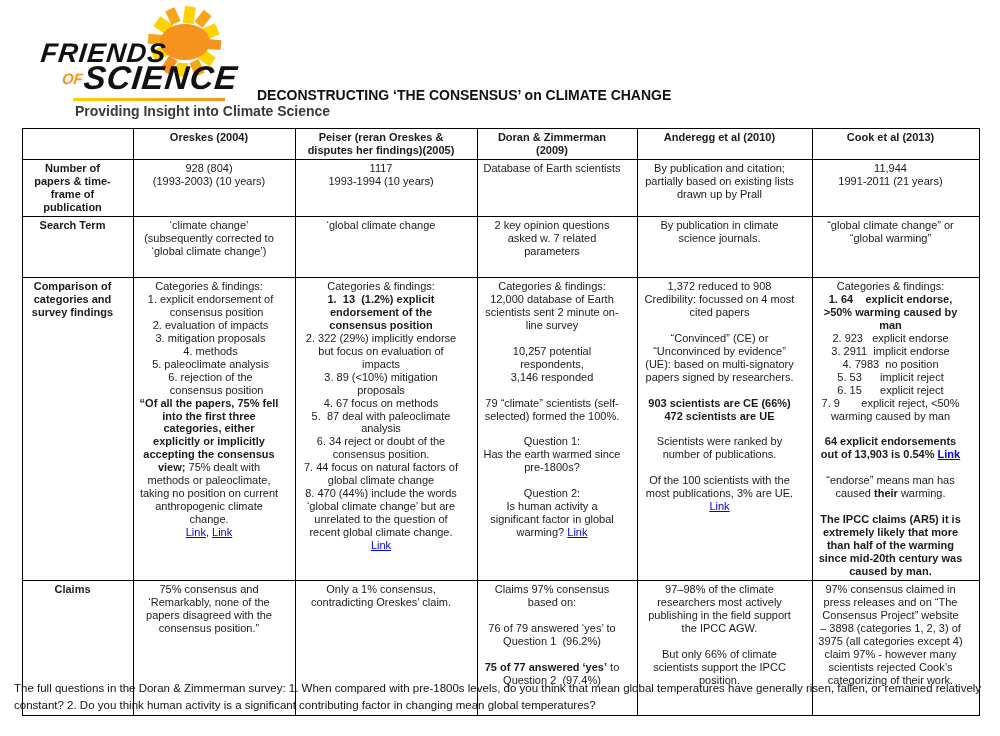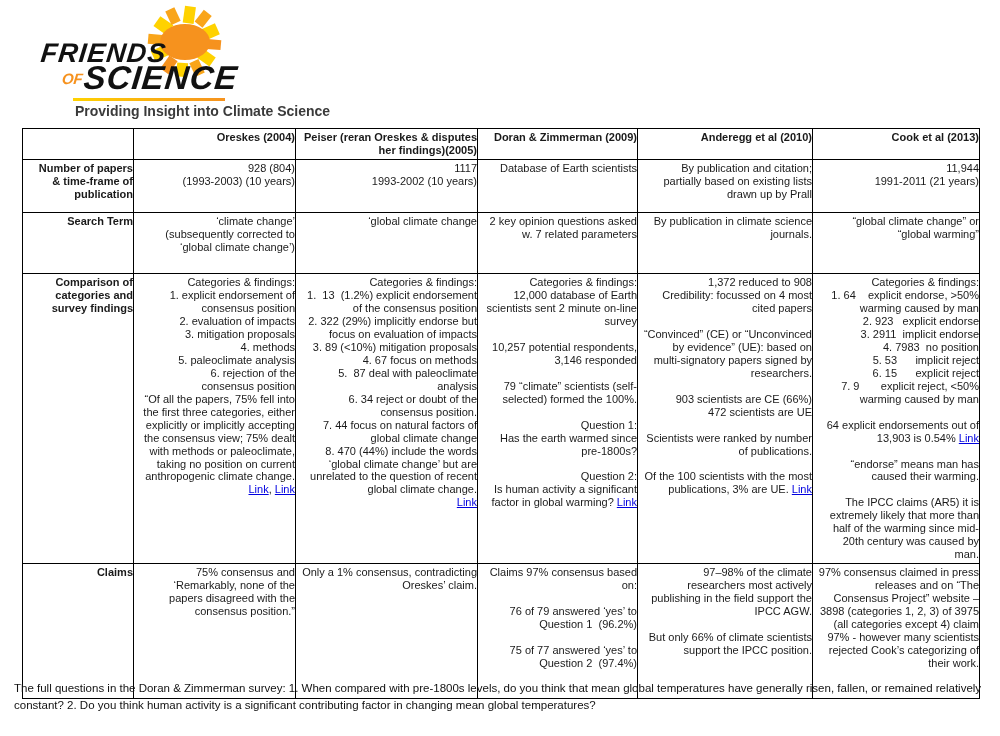--- a/index.html
+++ b/index.html
@@ -20,32 +20,32 @@
     background:linear-gradient(90deg,#ffd200,#f6921e); }
   .tagline { position:absolute; left:40px; top:95px; font-size:14px; font-weight:bold; color:#3a3a3a; white-space:nowrap; }
   
   .title { position:absolute; left:257px; top:87px; font-size:14px; font-weight:bold; color:#111; white-space:nowrap; }
   
   table.doc-table {
     position:absolute; left:22px; top:128px; width:957px;
     border-collapse:collapse; table-layout:fixed; background:#fff;
   }
   .doc-table th, .doc-table td {
-    border:1px solid #000; vertical-align:top; text-align:right;
-    padding:2px 0 2px 5px; font-size:11px; line-height:1.18;
+    border:1px solid #000; vertical-align:top; text-align:center;
+    padding:2px 16px 2px 5px; font-size:11px; line-height:1.18;
   }
   .doc-table th { font-weight:bold; }
   .doc-table td { white-space:pre-wrap; }
   .doc-table td.rowlabel { font-weight:bold; white-space:normal; }
   tr.hdr      { height:26px; }
   tr.r-papers { height:53px; }
   tr.r-search { height:61px; }
   tr.r-comp   { height:285px; }
   tr.r-claims { height:135px; }
-  .b { font-weight:normal; }
+  .b { font-weight:bold; }
   a.cell-link { color:#0000e0; text-decoration:underline; cursor:pointer; }
   
   .footnote { position:absolute; left:14px; top:680px; width:972px; font-size:11.5px; line-height:1.45; color:#111; }
 </style>
 </head>
 <body>
 
 <div class="page">
 
   <div class="logo">
@@ -66,20 +66,21 @@
         <ellipse cx="72" cy="38" rx="25" ry="18" fill="#f6921e"></ellipse>
       </g>
     </svg>
     <div class="logo-word l1">FRIENDS</div>
     <div class="logo-word l2">OF</div>
     <div class="logo-word l3">SCIENCE</div>
     <div class="logo-bar"></div>
     <div class="tagline">Providing Insight into Climate Science</div>
   </div>
 
+  <h1 class="title">DECONSTRUCTING ‘THE CONSENSUS’ on CLIMATE CHANGE</h1>
 
   <table class="doc-table">
     <colgroup>
       <col style="width:111px">
         <col style="width:162px">
         <col style="width:182px">
       <col style="width:160px">
         <col style="width:175px">
         <col style="width:167px">
     </colgroup>
@@ -92,21 +93,21 @@
         <th>Anderegg et al (2010)</th>
         <th>Cook et al (2013)</th>
       </tr>
     </thead>
     <tbody>
       <tr class="r-papers">
         <td class="rowlabel">Number of papers &amp; time-frame of publication</td>
         <td><span>928 (804)
 (1993-2003) (10 years)</span></td>
         <td><span>1117
-1993-2002 (10 years)</span></td>
+1993-1994 (10 years)</span></td>
         <td><span>Database of Earth scientists</span></td>
         <td><span>By publication and citation; partially based on existing lists drawn up by Prall</span></td>
         <td><span>11,944
 1991-2011 (21 years)</span></td>
       </tr>
       <tr class="r-search">
         <td class="rowlabel">Search Term</td>
         <td><span>‘climate change’
 (subsequently corrected to ‘global climate change’)</span></td>
         <td><span>‘global climate change</span></td>

